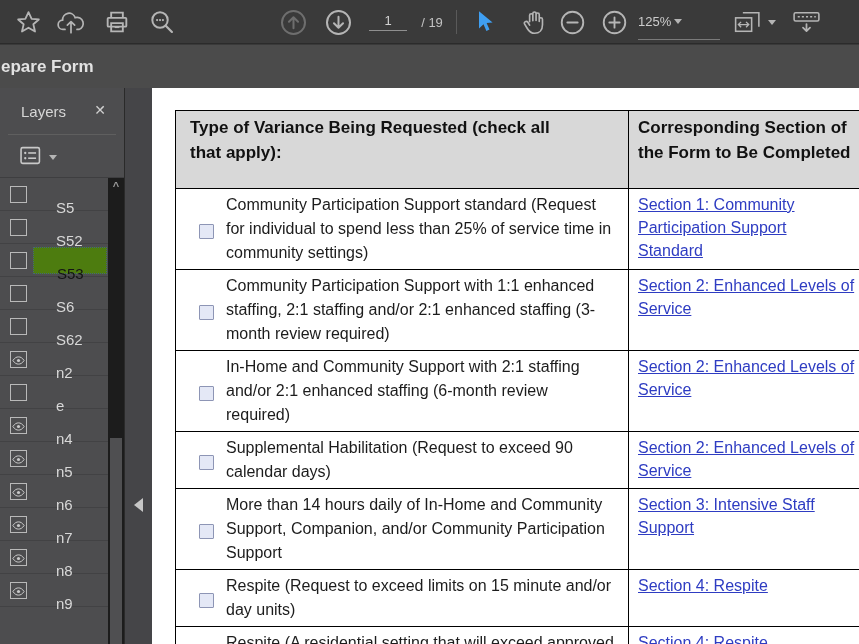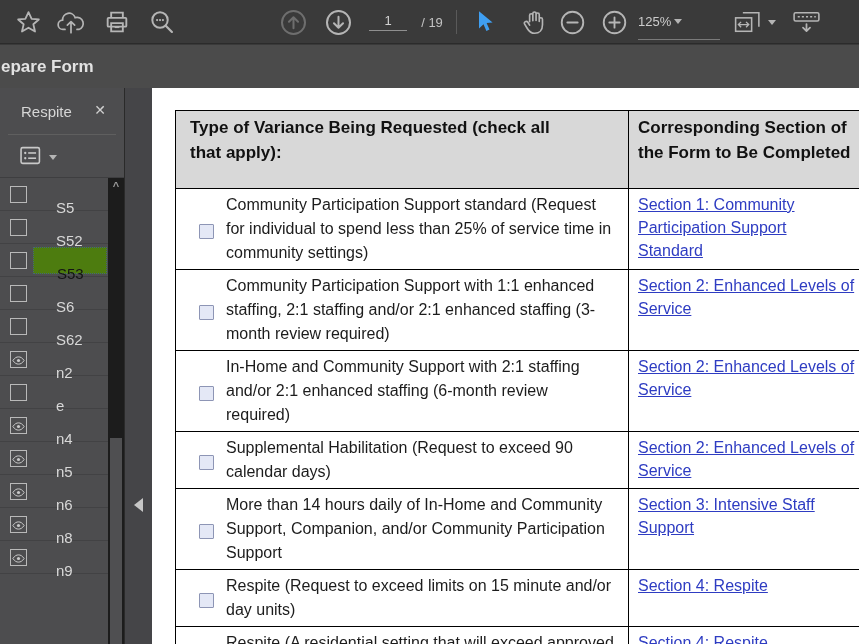--- a/index.html
+++ b/index.html
@@ -195,21 +195,21 @@
   </div>
 
   <div class="toolbar2">
     <span class="bar-title">epare Form</span>
   </div>
 
   <div class="main">
 
     <aside class="layers-panel">
       <div class="panel-header">
-        <span class="panel-title">Respite</span>
+        <span class="panel-title">Layers</span>
         <span class="panel-close">✕</span>
       </div>
       <div class="panel-div1"></div>
       <div class="panel-options">
         <span><svg width="21" height="19" viewBox="0 0 20 18">
               <rect x="1" y="1.5" width="17.5" height="15" rx="1.5" fill="none" stroke="#c9c9c9" stroke-width="1.5"></rect>
               <circle cx="5" cy="6.6" r="1.1" fill="#c9c9c9"></circle>
               <path d="M7.8 6.6h7.5" stroke="#c9c9c9" stroke-width="1.5"></path>
               <circle cx="5" cy="11.6" r="1.1" fill="#c9c9c9"></circle>
               <path d="M7.8 11.6h7.5" stroke="#c9c9c9" stroke-width="1.5"></path>
@@ -300,20 +300,31 @@
             </span>
         </div>
         <div class="layer-row">
           <span class="layer-checkbox">
               <span><svg width="13" height="9" viewBox="0 0 13 9">
                   <path d="M.9 4.5C2.7 1.7 4.6.9 6.5.9s3.8.8 5.6 3.6C10.3 7.3 8.4 8.1 6.5 8.1S2.7 7.3.9 4.5z" fill="none" stroke="#c9c9c9" stroke-width="1"></path>
                   <circle cx="6.5" cy="4.5" r="1.6" fill="#c9c9c9"></circle>
                 </svg></span>
             </span>
           <span class="layer-labelarea">
+              <span class="layer-label">n7</span>
+            </span>
+        </div>
+        <div class="layer-row">
+          <span class="layer-checkbox">
+              <span><svg width="13" height="9" viewBox="0 0 13 9">
+                  <path d="M.9 4.5C2.7 1.7 4.6.9 6.5.9s3.8.8 5.6 3.6C10.3 7.3 8.4 8.1 6.5 8.1S2.7 7.3.9 4.5z" fill="none" stroke="#c9c9c9" stroke-width="1"></path>
+                  <circle cx="6.5" cy="4.5" r="1.6" fill="#c9c9c9"></circle>
+                </svg></span>
+            </span>
+          <span class="layer-labelarea">
               <span class="layer-label">n8</span>
             </span>
         </div>
         <div class="layer-row">
           <span class="layer-checkbox">
               <span><svg width="13" height="9" viewBox="0 0 13 9">
                   <path d="M.9 4.5C2.7 1.7 4.6.9 6.5.9s3.8.8 5.6 3.6C10.3 7.3 8.4 8.1 6.5 8.1S2.7 7.3.9 4.5z" fill="none" stroke="#c9c9c9" stroke-width="1"></path>
                   <circle cx="6.5" cy="4.5" r="1.6" fill="#c9c9c9"></circle>
                 </svg></span>
             </span>

